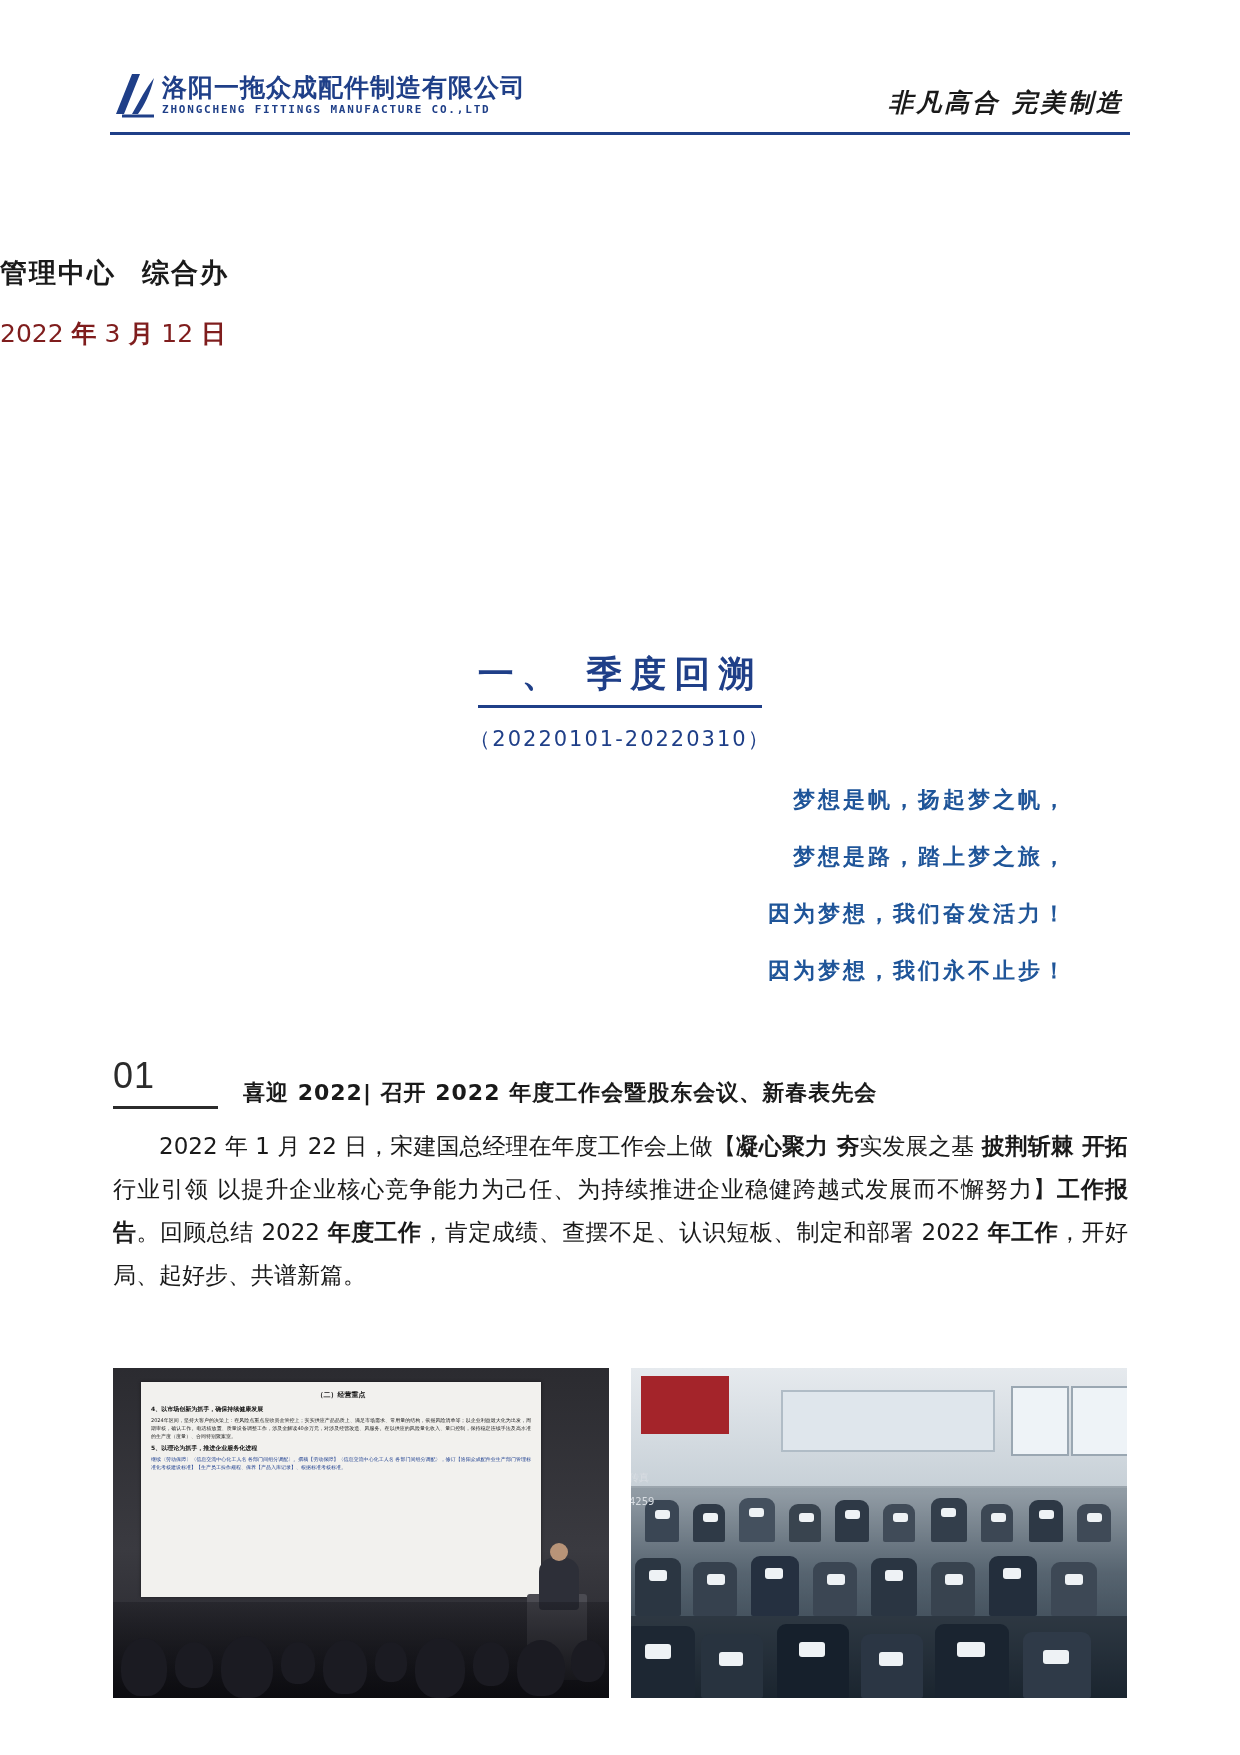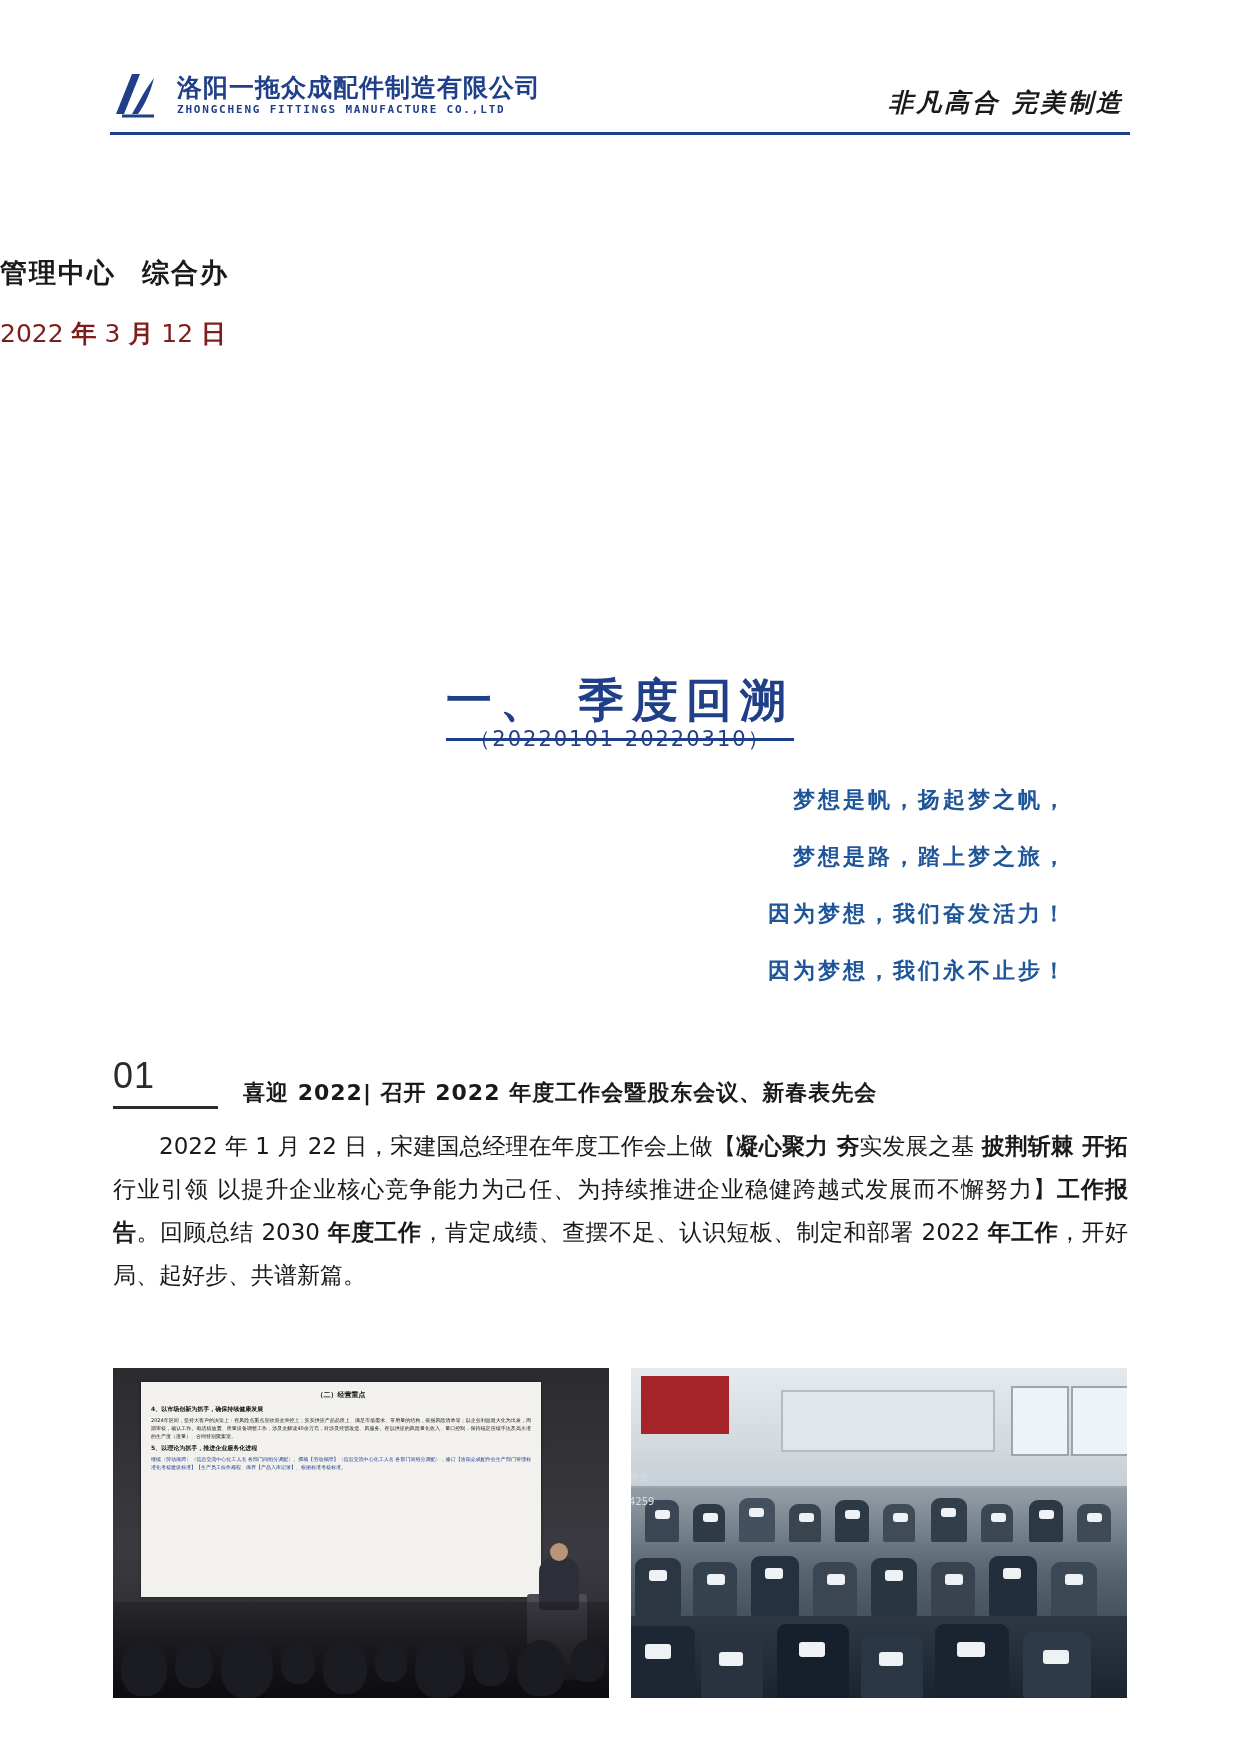--- a/index.html
+++ b/index.html
@@ -38,21 +38,21 @@
     width: 1020px;
     height: 3px;
     background: #1f3f88;
   }
   .logo-block {
     position: absolute;
     left: 0;
     top: 0;
     display: flex;
     align-items: center;
-    gap: 19px;
+    gap: 4px;
   }
   .logo-mark {
     width: 48px;
     height: 50px;
     position: relative;
   }
   .logo-text {
     display: flex;
     flex-direction: column;
     justify-content: center;
@@ -114,28 +114,27 @@
   
   .section-title {
     position: absolute;
     left: 0;
     top: 650px;
     width: 1240px;
     text-align: center;
   }
   .section-title .txt {
     display: inline-block;
-    font-size: 46px;
+    font-size: 36px;
     font-weight: bold;
     color: #1f3f88;
     letter-spacing: 8px;
     border-bottom: 3px solid #1f3f88;
     padding-bottom: 6px;
     font-family: "DejaVu Sans", sans-serif;
-    margin-top: 20px;
   }
   .section-range {
     position: absolute;
     left: 0;
     top: 725px;
     width: 1240px;
     text-align: center;
     font-size: 21px;
     color: #1f3f88;
     letter-spacing: 2px;
@@ -407,21 +406,21 @@
     <div>梦想是路，踏上梦之旅，</div>
     <div>因为梦想，我们奋发活力！</div>
     <div>因为梦想，我们永不止步！</div>
   </div>
 
   <div class="item-num">01</div>
   <div class="item-num-rule"></div>
   <div class="item-heading">喜迎 2022| 召开 2022 年度工作会暨股东会议、新春表先会</div>
 
   <div class="body-text">
-    <span>2022 年 1 月 22 日，宋建国总经理在年度工作会上做【</span><b>凝心聚力 夯</b><span>实发展之基 </span><b>披荆斩棘 开拓</b><span>行业引领   以提升企业核心竞争能力为己任、为持续推进企业稳健跨越式发展而不懈努力】</span><b>工作报告</b><span>。回顾总结 2030 </span><b>年度工作</b><span>，肯定成绩、查摆不足、认识短板、制定和部署 2022 </span><b>年工作</b><span>，开好局、起好步、共谱新篇。</span>
+    <span>2022 年 1 月 22 日，宋建国总经理在年度工作会上做【</span><b>凝心聚力 夯</b><span>实发展之基 </span><b>披荆斩棘 开拓</b><span>行业引领   以提升企业核心竞争能力为己任、为持续推进企业稳健跨越式发展而不懈努力】</span><b>工作报告</b><span>。回顾总结 2022 </span><b>年度工作</b><span>，肯定成绩、查摆不足、认识短板、制定和部署 2022 </span><b>年工作</b><span>，开好局、起好步、共谱新篇。</span>
   </div>
 
   <div class="photos">
 
     <div class="photo photo-left">
       <div class="slide">
         <div class="sl-title">（二）经营重点</div>
         <div class="sl-h">4、以市场创新为抓手，确保持续健康发展</div>
         <div class="sl-p">2024年区间，坚持大客户的决策上：在风险点重点应收资金管控上；实实供应产品品质上、满足市场需求、常用量的结构，依据风险清单等；以企业利益最大化为出发，周期审核，确认工作。电话核放置、质量设备调整工作，涉及全解读40余万元，对涉及经营改造、风服务。在以供应的风险量化收入、量口控制，保持稳定连续手法及高水准的生产度（度量）、合同特别聚案室。</div>
         <div class="sl-h">5、以理论为抓手，推进企业服务化进程</div>

